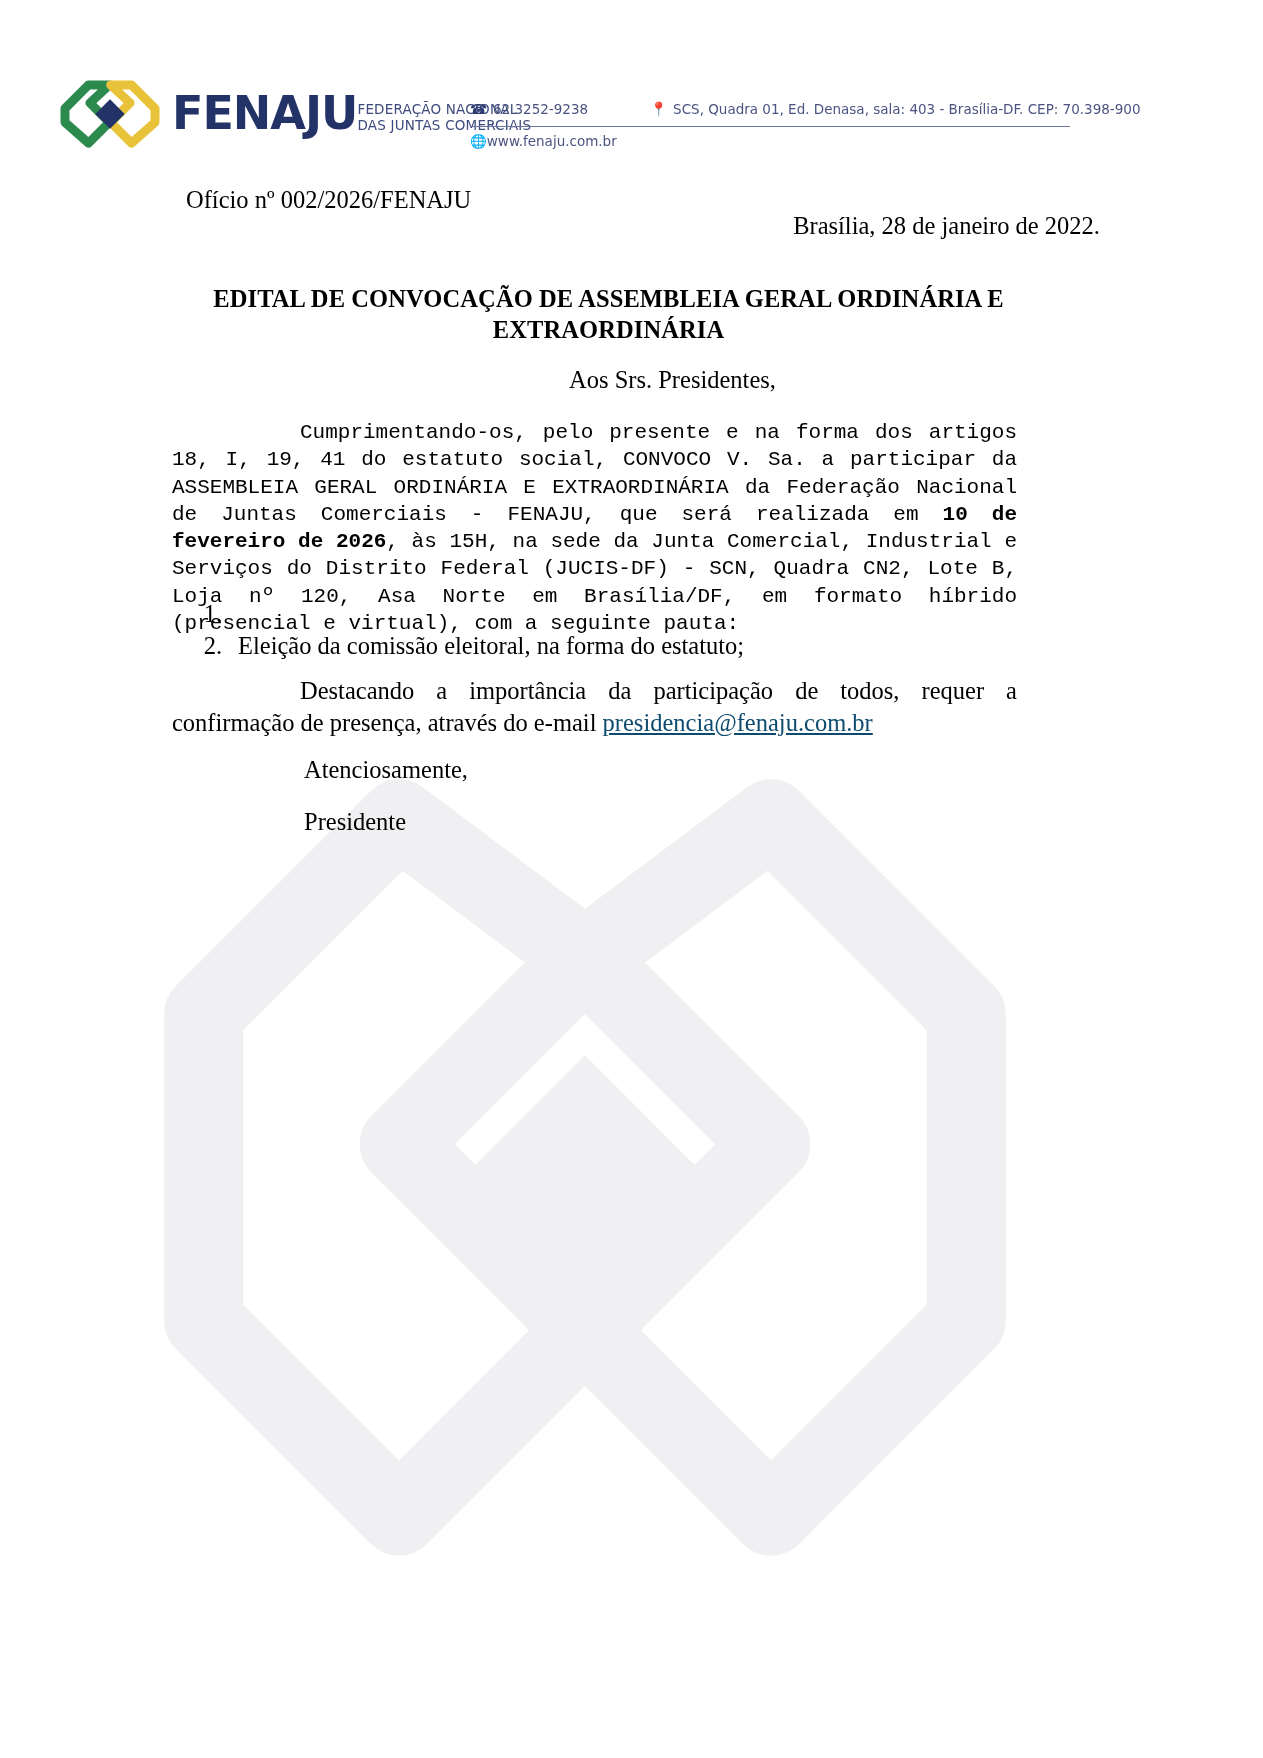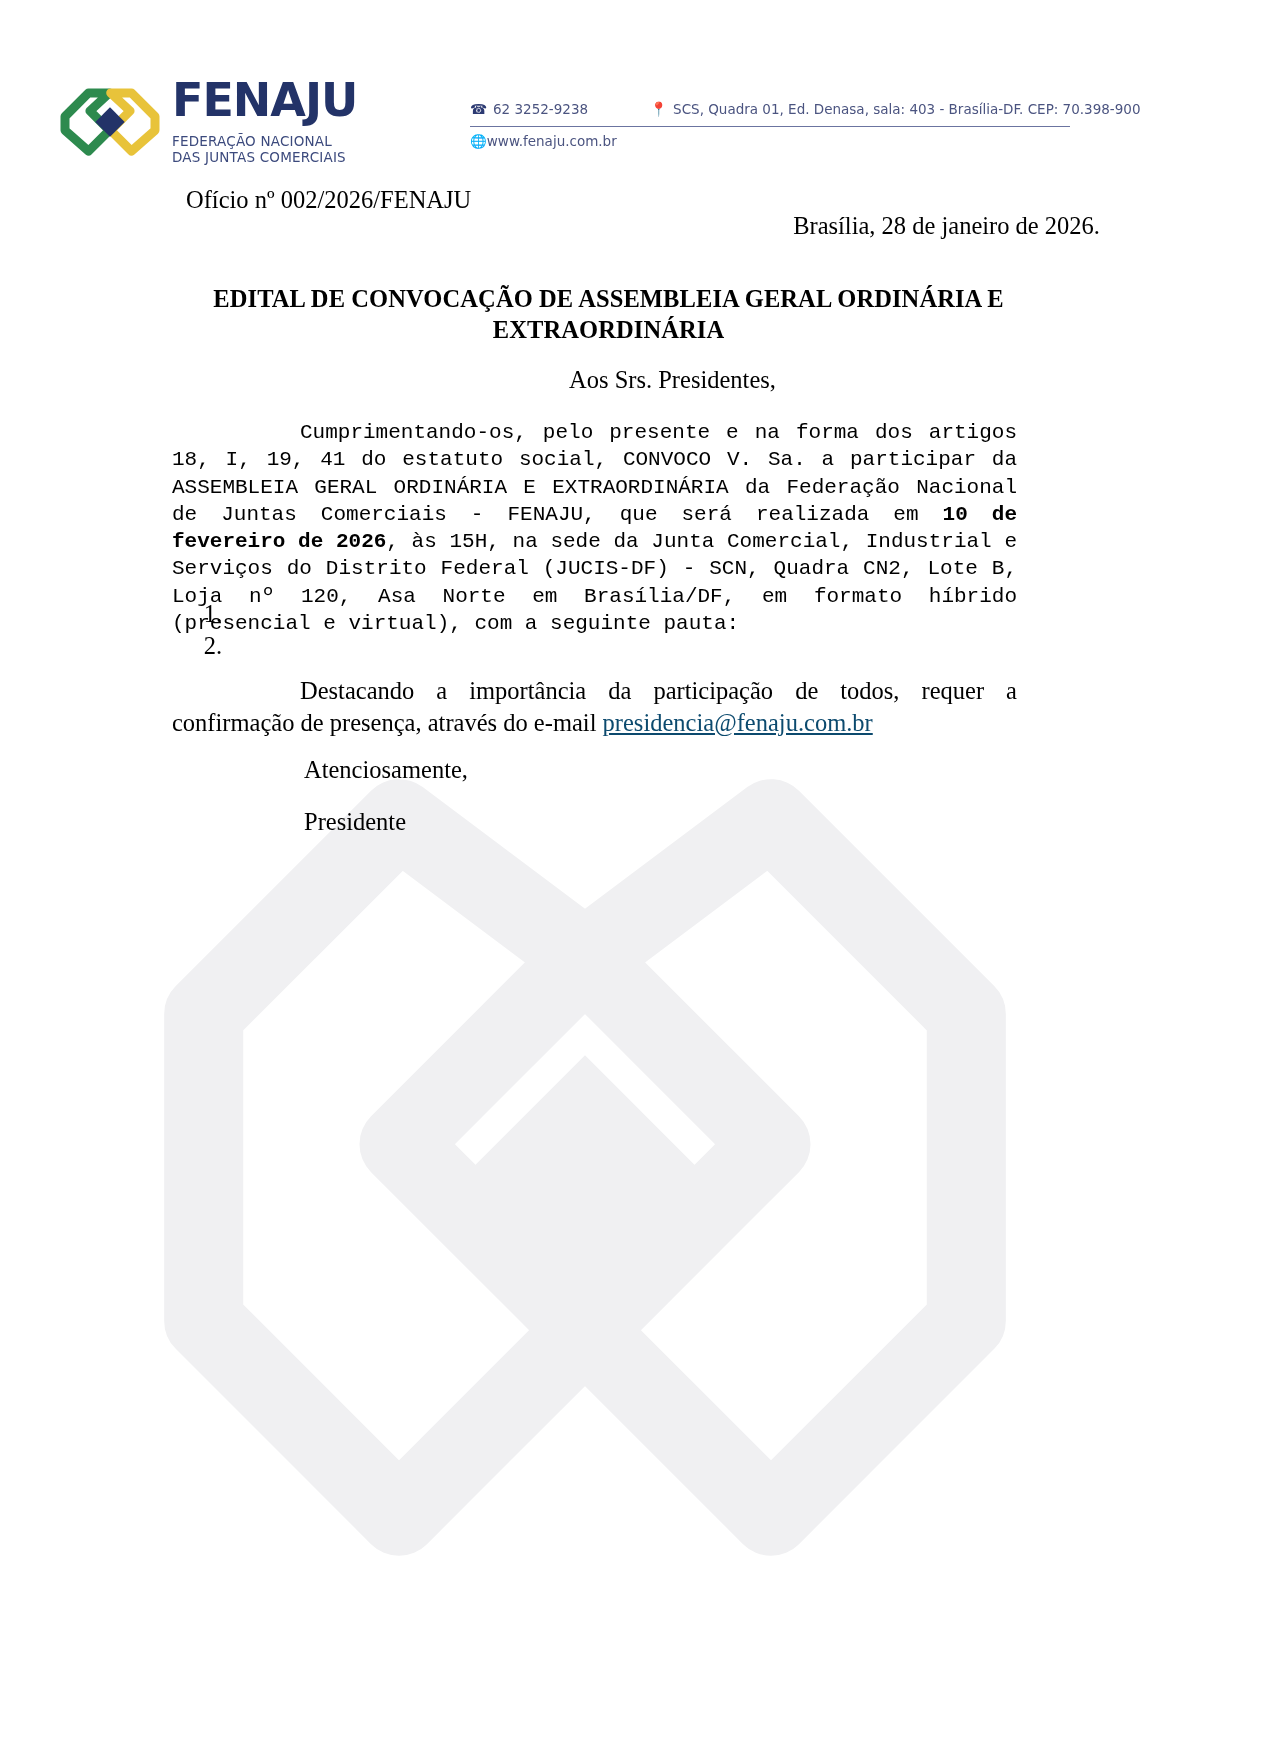--- a/index.html
+++ b/index.html
@@ -42,21 +42,21 @@
   }
   .logo-block {
     position: absolute;
     left: 58px;
     top: 78px;
     display: flex;
     align-items: center;
   }
   .logo-mark { width: 104px; height: 72px; margin-right: 10px; }
   .logo-mark svg { display:block; width:100%; height:100%; }
-  .logo-words { display: flex; flex-direction: column; justify-content: center; }
+  .logo-words { display: flex; flex-direction: row; justify-content: center; }
   .logo-name {
     font-family: "DejaVu Sans", sans-serif;
     font-weight: bold;
     font-size: 46px;
     letter-spacing: -1px;
     line-height: 0.98;
     color: #233368;
   }
   .logo-sub {
     font-family: "DejaVu Sans", sans-serif;
@@ -247,34 +247,35 @@
         <span class="ci">🌐</span>
         <span>www.fenaju.com.br</span>
       </div>
     </div>
   </div>
 
   <div class="doc">
 
     <div class="ref">Ofício nº 002/2026/FENAJU</div>
 
-    <div class="city-date">Brasília, 28 de janeiro de 2026.</div>
+    <div class="city-date">Brasília, 28 de janeiro de 2022.</div>
 
     <div class="title">EDITAL DE CONVOCAÇÃO DE ASSEMBLEIA GERAL ORDINÁRIA E EXTRAORDINÁRIA</div>
 
     <div class="salutation">Aos Srs. Presidentes,</div>
 
     <div class="para-main"><span>Cumprimentando-os, pelo presente e na forma dos artigos 18, I, 19, 41 do estatuto social, CONVOCO V. Sa. a participar da ASSEMBLEIA GERAL ORDINÁRIA E EXTRAORDINÁRIA da Federação Nacional de Juntas Comerciais - FENAJU, que será realizada em </span><b>10 de fevereiro de 2026</b><span>, às 15H, na sede da Junta Comercial, Industrial e Serviços do Distrito Federal (JUCIS-DF) - SCN, Quadra CN2, Lote B, Loja nº 120, Asa Norte em Brasília/DF, em formato híbrido (presencial e virtual), com a seguinte pauta:</span></div>
 
     <div class="agenda">
       <div class="agenda-item">
         <span class="agenda-num">1.</span>
       </div>
       <div class="agenda-item">
         <span class="agenda-num">2.</span>
+        <span>Eleição da comissão eleitoral, na forma do estatuto;</span>
       </div>
     </div>
 
     <div class="para-close"><span>Destacando a importância da participação de todos, requer a confirmação de presença, através do e-mail </span><span class="email-link">presidencia@fenaju.com.br</span></div>
 
     <div class="closing">Atenciosamente,</div>
 
     <div class="signature">
       <div class="sig-line">Presidente</div>
     </div>

